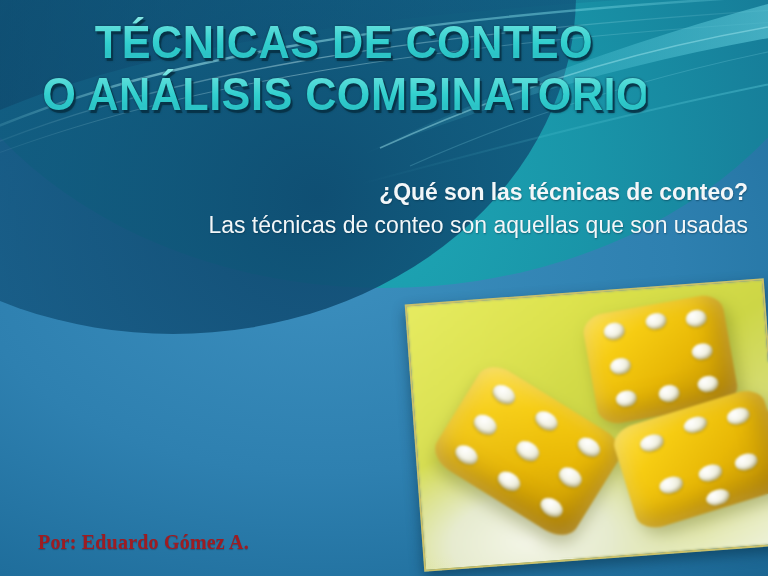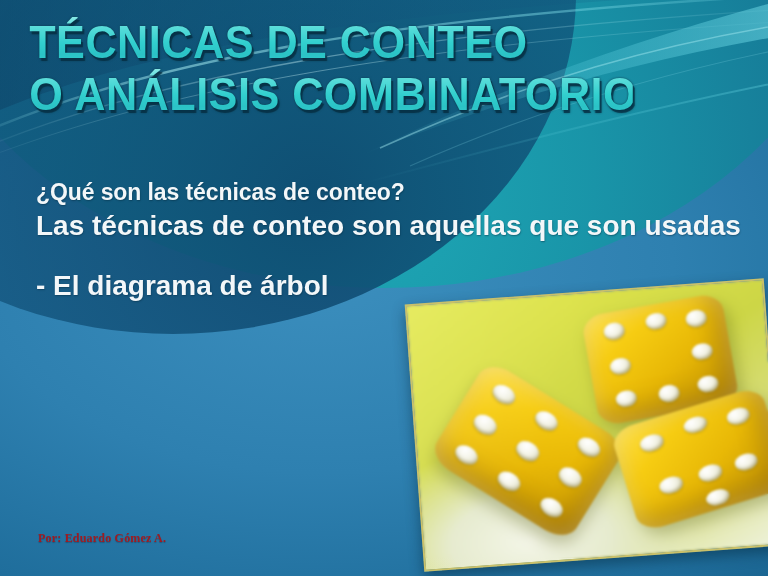--- a/index.html
+++ b/index.html
@@ -53,24 +53,24 @@
   }
   .swoosh {
     position: absolute;
     pointer-events: none;
   }
   .swoosh svg { display: block; }
 
   
   .title-block {
     position: absolute;
-    left: 3px;
+    left: 16px;
     top: 16px;
     width: 656px;
-    text-align: left;
+    text-align: center;
     z-index: 6;
   }
   .title-line {
     font-family: "Liberation Sans", sans-serif;
     font-weight: 700;
     font-size: 47px;
     line-height: 52px;
     letter-spacing: 0.5px;
     transform: scaleX(0.92);
     background: linear-gradient(180deg,
@@ -88,26 +88,27 @@
     white-space: nowrap;
   }
 
   
   .body-block {
     position: absolute;
     left: 36px;
     top: 176px;
     width: 712px;
     z-index: 5;
+    text-align: right;
   }
   .b-line {
     color: #F3F7F9;
-    font-size: 28px;
+    font-size: 23px;
     line-height: 33px;
-    font-weight: 700;
+    font-weight: 400;
     white-space: nowrap;
     text-shadow: 0.5px 1px 1.5px rgba(5,40,60,0.45);
   }
   .b-line.bold {
     font-weight: 700;
     font-size: 23px;
     letter-spacing: -0.1px;
   }
   .b-gap { height: 27px; }
 
@@ -183,21 +184,21 @@
   }
 
   
   .footer {
     position: absolute;
     left: 38px;
     top: 531px;
     z-index: 7;
     font-family: "Liberation Serif", serif;
     font-weight: 700;
-    font-size: 12px;
+    font-size: 20px;
     letter-spacing: 0.2px;
     color: #9E1C22;
     text-shadow: 0 1px 1px rgba(10,40,60,0.35);
     white-space: nowrap;
   }
 </style>
 </head>
 <body>
 
 <div id="slide">
@@ -254,21 +255,20 @@
 
   <div class="title-block">
     <div class="title-line">TÉCNICAS DE CONTEO</div>
     <div class="title-line">O ANÁLISIS COMBINATORIO</div>
   </div>
 
   <div class="body-block">
     <div class="b-line bold">¿Qué son las técnicas de conteo?</div>
     <div class="b-line">Las técnicas de conteo son aquellas que son usadas</div>
     <div class="b-gap"></div>
-    <div class="b-line"> - El diagrama de árbol</div>
   </div>
 
   <div class="picture">
     <div class="die" id="die1">
       <div class="face">
         <span class="pip" style="left:12%;top:12%"></span>
         <span class="pip" style="left:42.5%;top:12%"></span>
         <span class="pip" style="left:73%;top:12%"></span>
         <span class="pip" style="left:12%;top:42.5%"></span>
         <span class="pip" style="left:42.5%;top:42.5%"></span>

